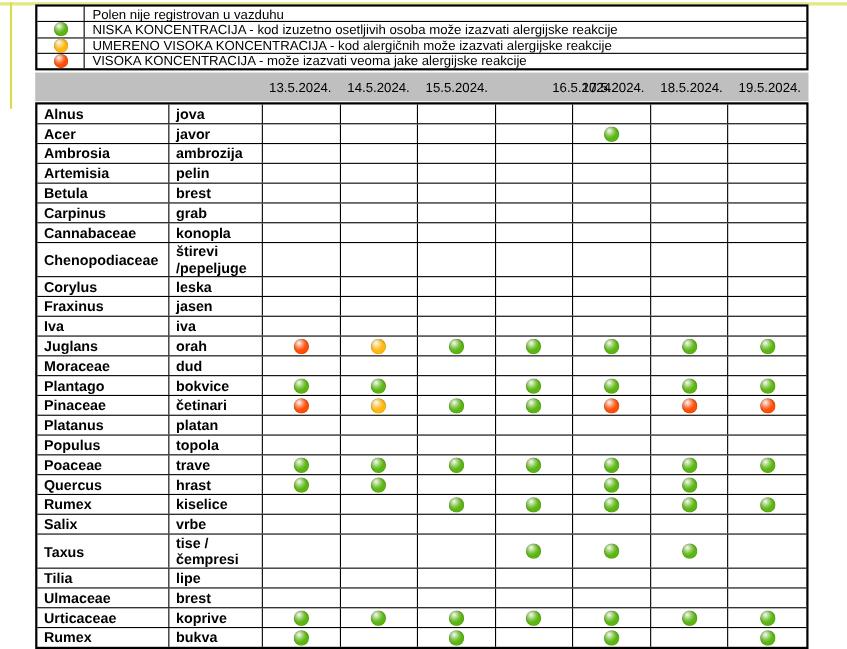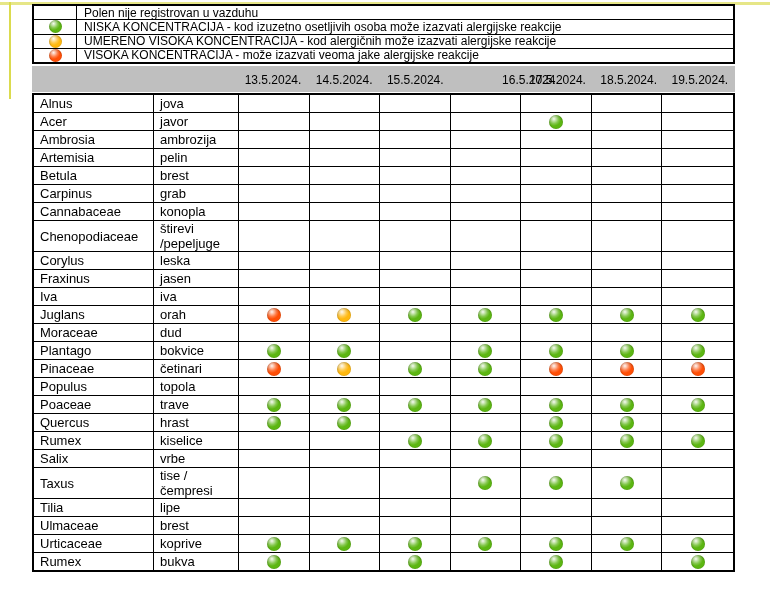--- a/index.html
+++ b/index.html
@@ -29,21 +29,21 @@
   
   #table{left:32px;top:93px;width:703px;border:2px solid #000;
     box-sizing:border-box;background:#fff;}
   .t-row{display:grid;grid-template-columns:120px 85px repeat(7,1fr);
     height:17px;border-bottom:1px solid #000;}
   .t-row.tall{height:30px;}
   .t-row:last-child{border-bottom:none;}
   .cell{border-right:1px solid #000;min-width:0;box-sizing:border-box;}
   .cell:last-child{border-right:none;}
   .name-cell{display:flex;flex-direction:column;justify-content:center;
-    font-size:13px;line-height:15px;padding-left:6px;overflow:hidden;}
+    font-size:13px;line-height:15px;padding-left:6px;overflow:hidden;font-weight:bold;}
   .serbian{white-space:pre-line;}
   .dot-cell{display:flex;align-items:center;justify-content:center;}
 
   
   .ball{display:inline-block;width:14px;height:14px;border-radius:50%;flex:none;
     background-image:
       radial-gradient(circle at 35% 28%,rgba(255,255,255,.95),rgba(255,255,255,.25) 34%,rgba(255,255,255,0) 52%),
       radial-gradient(circle at 60% 72%,rgba(0,0,0,0) 40%,rgba(0,0,0,.22) 88%);
     box-shadow:inset 0 0 1px rgba(0,0,0,.45);}
 </style>
@@ -291,20 +291,31 @@
         <span class="ball" style="background-color: rgb(255, 78, 6); width: 14px; height: 14px;"></span>
       </div>
       <div class="cell dot-cell">
         <span class="ball" style="background-color: rgb(255, 78, 6); width: 14px; height: 14px;"></span>
       </div>
       <div class="cell dot-cell">
         <span class="ball" style="background-color: rgb(255, 78, 6); width: 14px; height: 14px;"></span>
       </div>
     </div>
     <div class="t-row">
+      <div class="cell name-cell">Platanus</div>
+      <div class="cell name-cell serbian">platan</div>
+      <div class="cell dot-cell"></div>
+      <div class="cell dot-cell"></div>
+      <div class="cell dot-cell"></div>
+      <div class="cell dot-cell"></div>
+      <div class="cell dot-cell"></div>
+      <div class="cell dot-cell"></div>
+      <div class="cell dot-cell"></div>
+    </div>
+    <div class="t-row">
       <div class="cell name-cell">Populus</div>
       <div class="cell name-cell serbian">topola</div>
       <div class="cell dot-cell"></div>
       <div class="cell dot-cell"></div>
       <div class="cell dot-cell"></div>
       <div class="cell dot-cell"></div>
       <div class="cell dot-cell"></div>
       <div class="cell dot-cell"></div>
       <div class="cell dot-cell"></div>
     </div>

